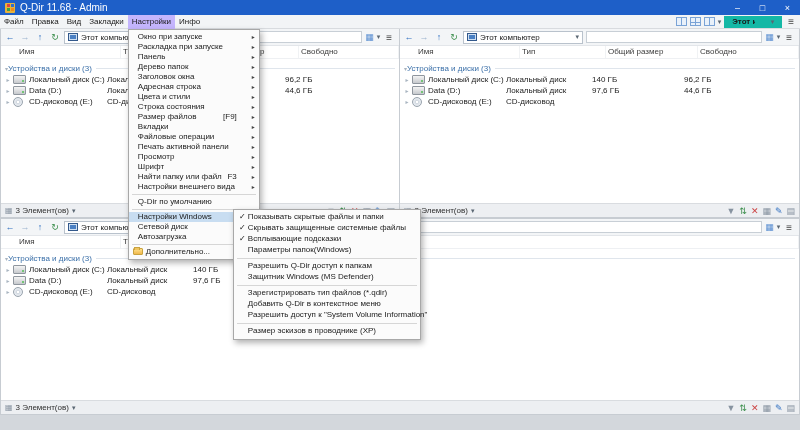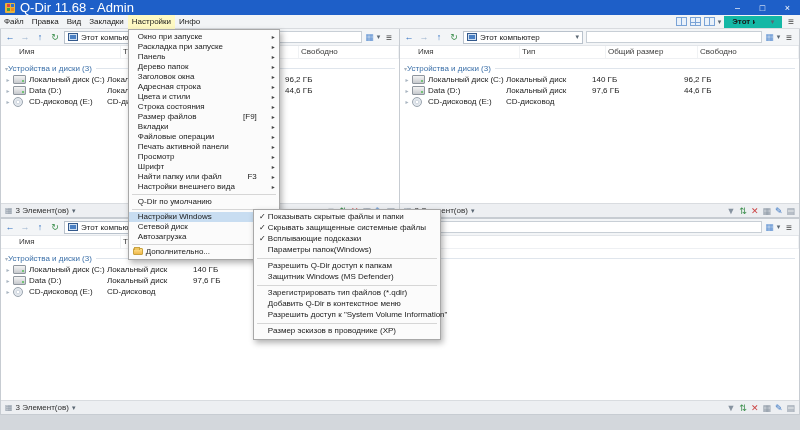--- a/index.html
+++ b/index.html
@@ -1,42 +1,42 @@
 <!DOCTYPE html>
 <html><head>
 <meta charset="utf-8">
 <style>
   *{margin:0;padding:0;box-sizing:border-box;}
   html,body{width:800px;height:430px;overflow:hidden;}
   body{font-family:"Liberation Sans","DejaVu Sans",sans-serif;font-size:8px;color:#1a1a1a;background:#dfe3e8;position:relative;}
 
   
   .titlebar{height:15px;background:#1e5fc8;display:flex;align-items:center;color:#fff;padding-left:5px;gap:5px;position:relative;z-index:120;}
-  .titlebar .title{font-size:13px;white-space:nowrap;}
+  .titlebar .title{font-size:10px;white-space:nowrap;}
   .app-icon{width:10px;height:10px;background:#e8b33c;border-radius:1px;position:relative;flex:0 0 auto;}
   .app-icon::before{content:"";position:absolute;left:1.5px;top:1.5px;width:3px;height:3px;background:#d44;
     box-shadow:4px 0 0 #2f6fd0,0 4px 0 #3aa04a,4px 4px 0 #f08a1d;}
   .wctrl{margin-left:auto;display:flex;height:100%;}
   .winbtn{width:25px;display:flex;align-items:center;justify-content:center;font-size:9px;color:#fff;}
 
   
   .menubar{height:14px;background:#f2f4f6;border-bottom:1px solid #d8dbdf;display:flex;align-items:center;position:relative;z-index:100;}
   .mbitem{padding:0 4px;height:14px;line-height:14px;position:relative;white-space:nowrap;}
-  .mbitem.active{background:#fef9c3;}
+  .mbitem.active{background:#c4b5fd;}
   .mb-right{margin-left:auto;display:flex;align-items:center;gap:3px;padding-right:3px;}
   .layico{width:11px;height:9px;border:1px solid #7aa3d6;background:#e9f1fa;position:relative;}
   .layico::after{content:"";position:absolute;top:0;bottom:0;left:50%;width:1px;background:#7aa3d6;}
   .layico.h::before{content:"";position:absolute;left:0;right:0;top:50%;height:1px;background:#7aa3d6;}
   .caret{color:#5a6672;font-size:7px;}
   .mini-combo{width:58px;height:11px;border:6px solid #14b8a6;background:#fff;display:flex;align-items:center;padding:0 2px;gap:16px;font-weight:bold;}
   .mini-combo .txt{overflow:hidden;white-space:nowrap;flex:1;}
   .hamb{font-size:10px;color:#444;padding:0 3px;}
 
   
-  .dropdown{position:absolute;top:14px;left:0;width:152px;background:#fbfbfb;border:1px solid #a8a8a8;
+  .dropdown{position:absolute;top:14px;left:0;width:132px;background:#fbfbfb;border:1px solid #a8a8a8;
     box-shadow:2px 3px 6px rgba(0,0,0,.3);padding:2px 0;z-index:60;color:#1a1a1a;font-size:8px;}
   .mi{height:10px;display:flex;align-items:center;padding:0 4px 0 9px;position:relative;white-space:nowrap;}
   .mi.active{background:#c8ddf1;}
   .mi .sp{flex:1;}
   .mi-short{margin-right:12px;color:#222;}
   .mi-arrow{width:6px;color:#444;font-size:6px;text-align:right;}
   .msep{height:1px;background:#d6d6d6;margin:2px 3px;}
   .icon-folder{width:10px;height:7px;background:linear-gradient(#ffe08a,#f0b84c);border:1px solid #c9a23e;border-radius:1px;position:relative;margin-right:3px;margin-left:-5px;}
   .icon-folder::before{content:"";position:absolute;top:-2px;left:0;width:4px;height:2px;background:#f0c45e;border:1px solid #c9a23e;border-bottom:none;}
   .submenu{position:absolute;left:calc(100% - 26px);top:-3px;width:188px;background:#fbfbfb;border:1px solid #a8a8a8;

